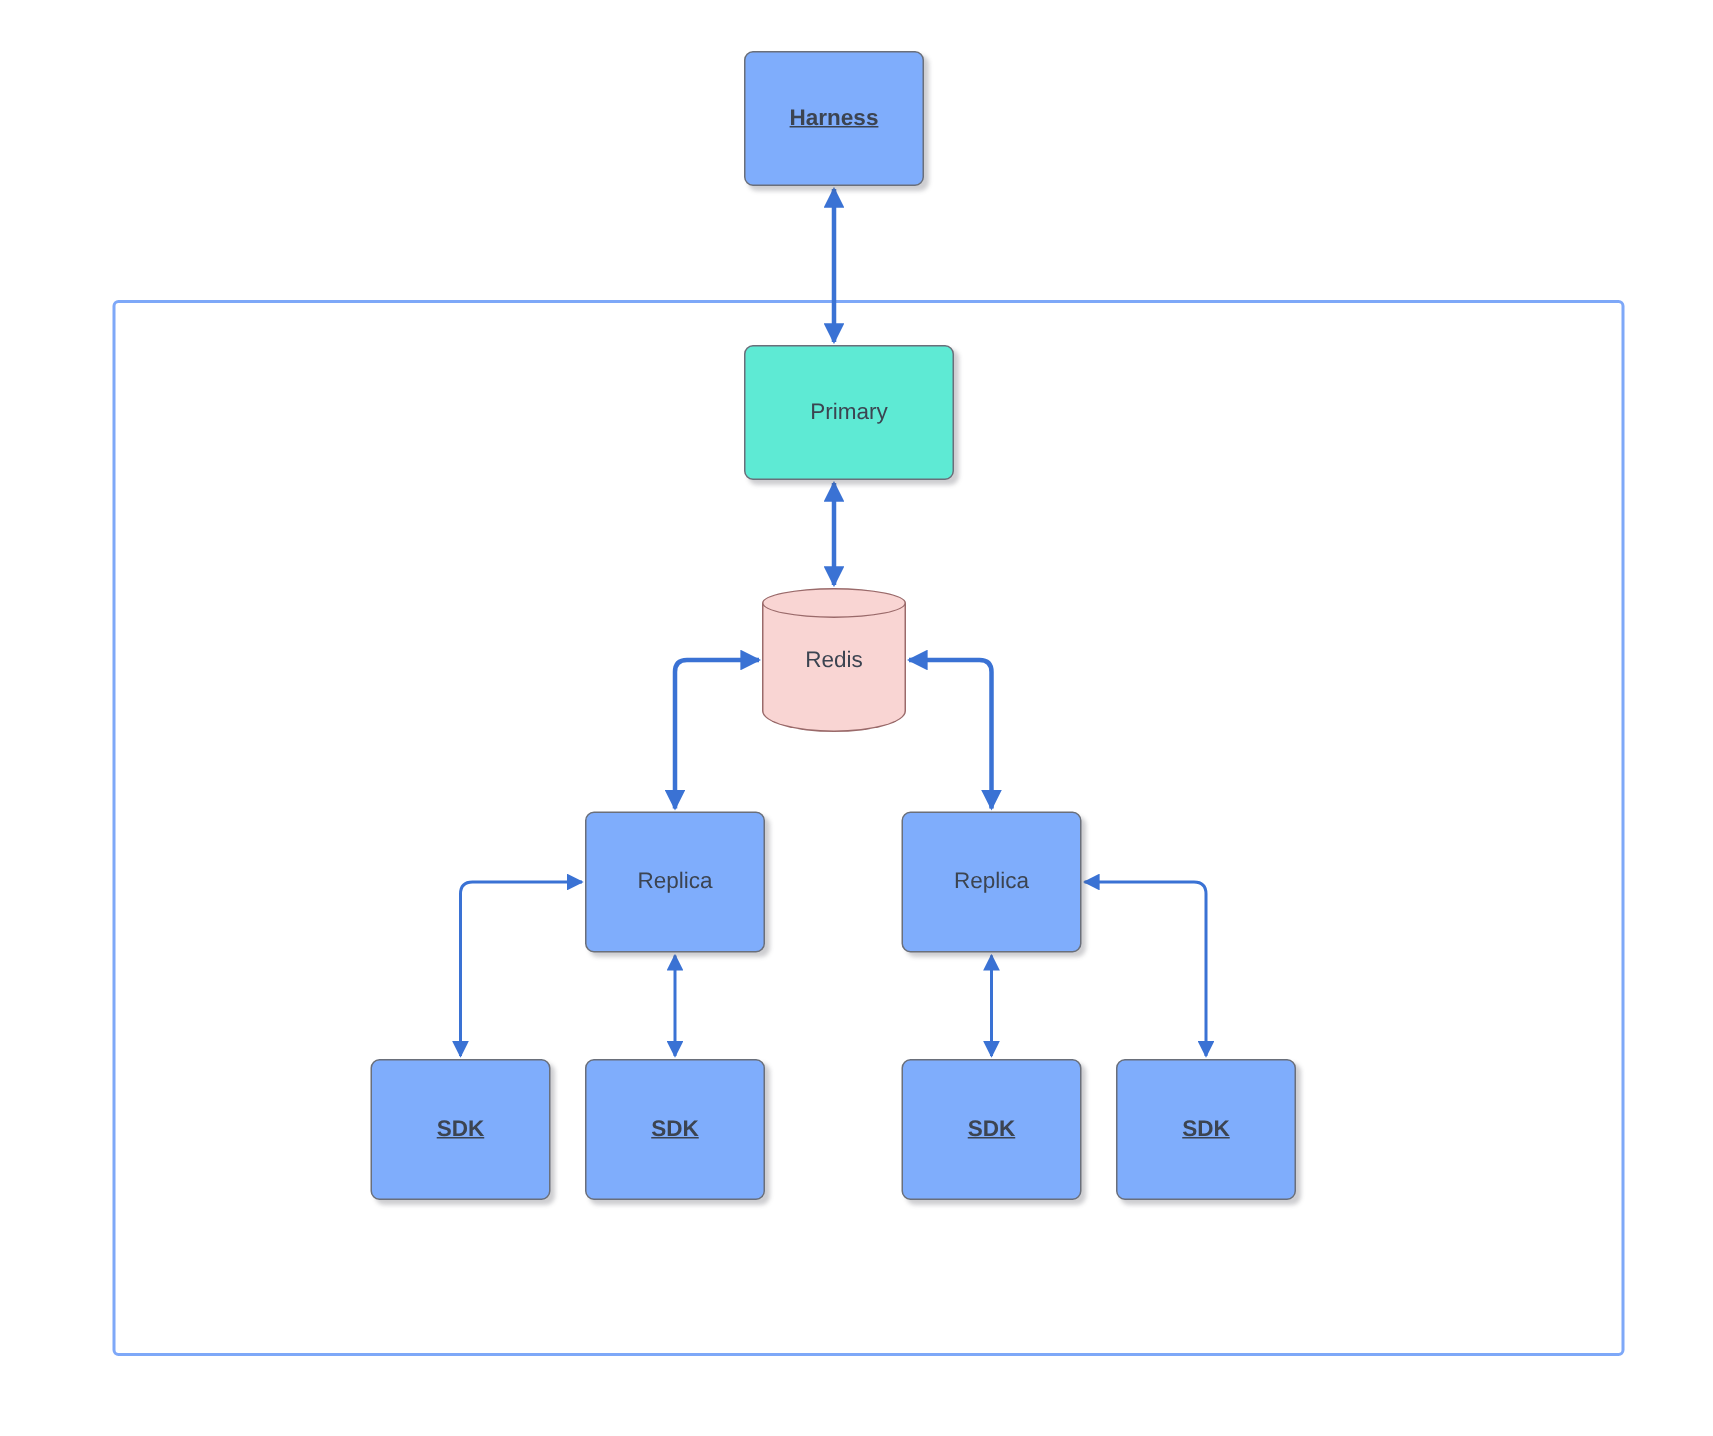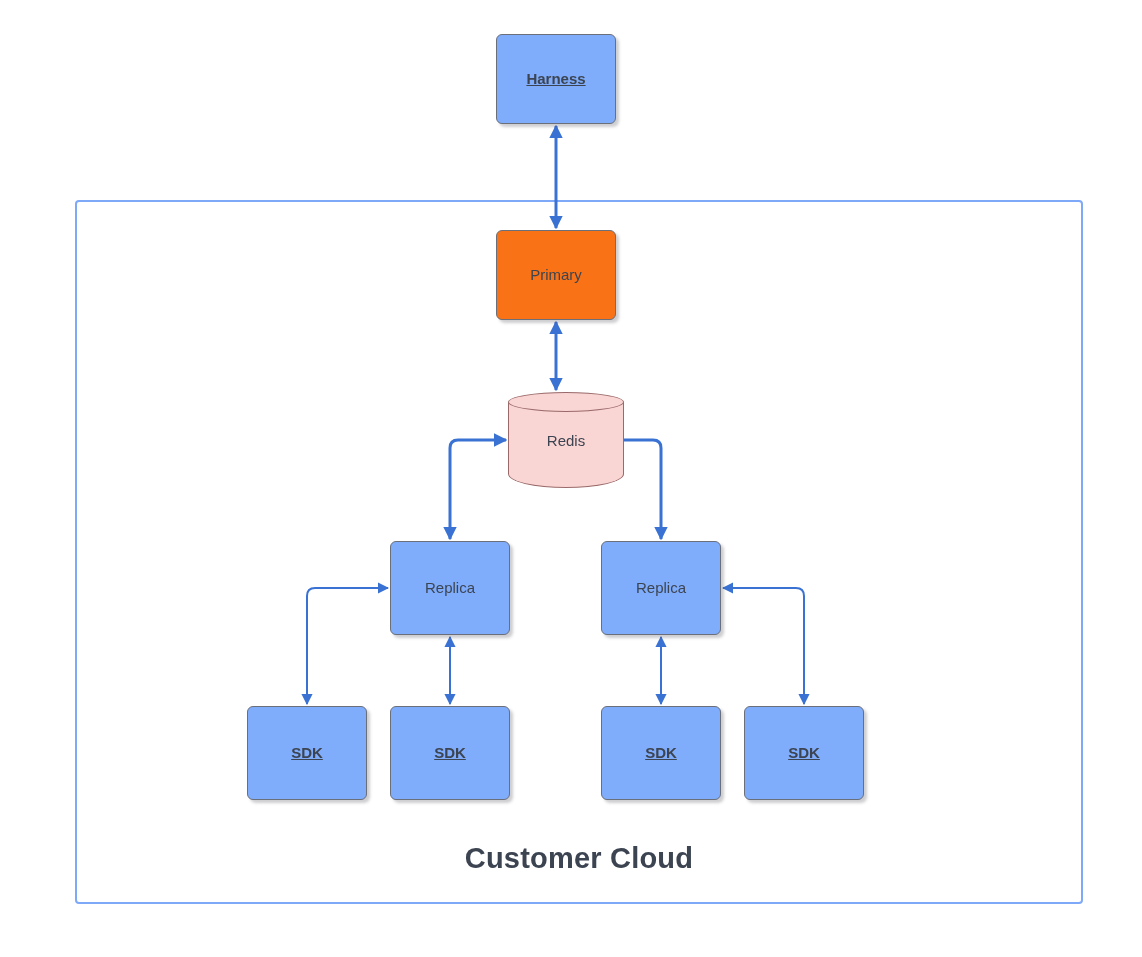--- a/index.html
+++ b/index.html
@@ -60,21 +60,20 @@
     color: #3c4451;
     font-size: 15px;
     line-height: 1.2;
     text-align: center;
   }
   .node.bold { font-weight: bold; text-decoration: underline; }
 
   
   .cylinder {
     position: absolute;
-    padding-left: 20px;
   }
   .cyl-body {
     position: absolute;
     left: 0;
     top: 10px;
     right: 0;
     bottom: 0;
     box-sizing: border-box;
     background: #f9d5d3;
     border: 1px solid #9a6a6a;
@@ -102,21 +101,20 @@
     font-size: 15px;
     color: #3c4451;
   }
 </style>
 </head>
 <body>
 
 <div id="canvas">
 
   <div class="cloud-container" style="left: 75px; top: 200px; width: 1008px; height: 704px; border-color: rgb(126, 168, 248);"></div>
-  <div class="cloud-title" style="left: 425px; top: 842px; width: 308px; color: rgb(60, 68, 81);">Customer Cloud</div>
 
   <svg id="edge-layer" viewBox="0 0 1142 957">
       <defs>
         <marker id="arrow-s" viewBox="0 0 10 10" refX="9" refY="5" markerWidth="4.6" markerHeight="4.6" orient="auto-start-reverse" markerUnits="strokeWidth">
           <path d="M0,0 L10,5 L0,10 z" fill="#3a72d4"></path>
         </marker>
         <marker id="arrow-t" viewBox="0 0 10 10" refX="9" refY="5" markerWidth="5.6" markerHeight="5.6" orient="auto-start-reverse" markerUnits="strokeWidth">
           <path d="M0,0 L10,5 L0,10 z" fill="#3a72d4"></path>
         </marker>
       </defs>
@@ -127,21 +125,21 @@
       <path d="M307,704 L307,596 Q307,588 315,588 L388,588" fill="none" stroke="#3a72d4" stroke-width="2" stroke-linejoin="round" marker-start="url(#arrow-t)" marker-end="url(#arrow-t)"></path>
       <path d="M450,637 L450,704" fill="none" stroke="#3a72d4" stroke-width="2" stroke-linejoin="round" marker-start="url(#arrow-t)" marker-end="url(#arrow-t)"></path>
       <path d="M661,637 L661,704" fill="none" stroke="#3a72d4" stroke-width="2" stroke-linejoin="round" marker-start="url(#arrow-t)" marker-end="url(#arrow-t)"></path>
       <path d="M804,704 L804,596 Q804,588 796,588 L723,588" fill="none" stroke="#3a72d4" stroke-width="2" stroke-linejoin="round" marker-start="url(#arrow-t)" marker-end="url(#arrow-t)"></path>
     </svg>
 
   <div id="node-layer">
       <div class="node bold" style="left: 496px; top: 34px; width: 120px; height: 90px; background: rgb(127, 173, 252); border-color: rgb(106, 111, 122);">
         <span>Harness</span>
       </div>
-      <div class="node" style="left: 496px; top: 230px; width: 120px; height: 90px; background: #f97316; border-color: rgb(106, 111, 122);">
+      <div class="node" style="left: 496px; top: 230px; width: 140px; height: 90px; background: #5eead4; border-color: rgb(106, 111, 122);">
         <span>Primary</span>
       </div>
       <div class="cylinder" style="left: 508px; top: 392px; width: 96px; height: 96px;">
         <div class="cyl-body"></div>
         <div class="cyl-top"></div>
         <div class="cyl-label">Redis</div>
       </div>
       <div class="node" style="left: 390px; top: 541px; width: 120px; height: 94px; background: rgb(127, 173, 252); border-color: rgb(106, 111, 122);">
         <span>Replica</span>
       </div>

